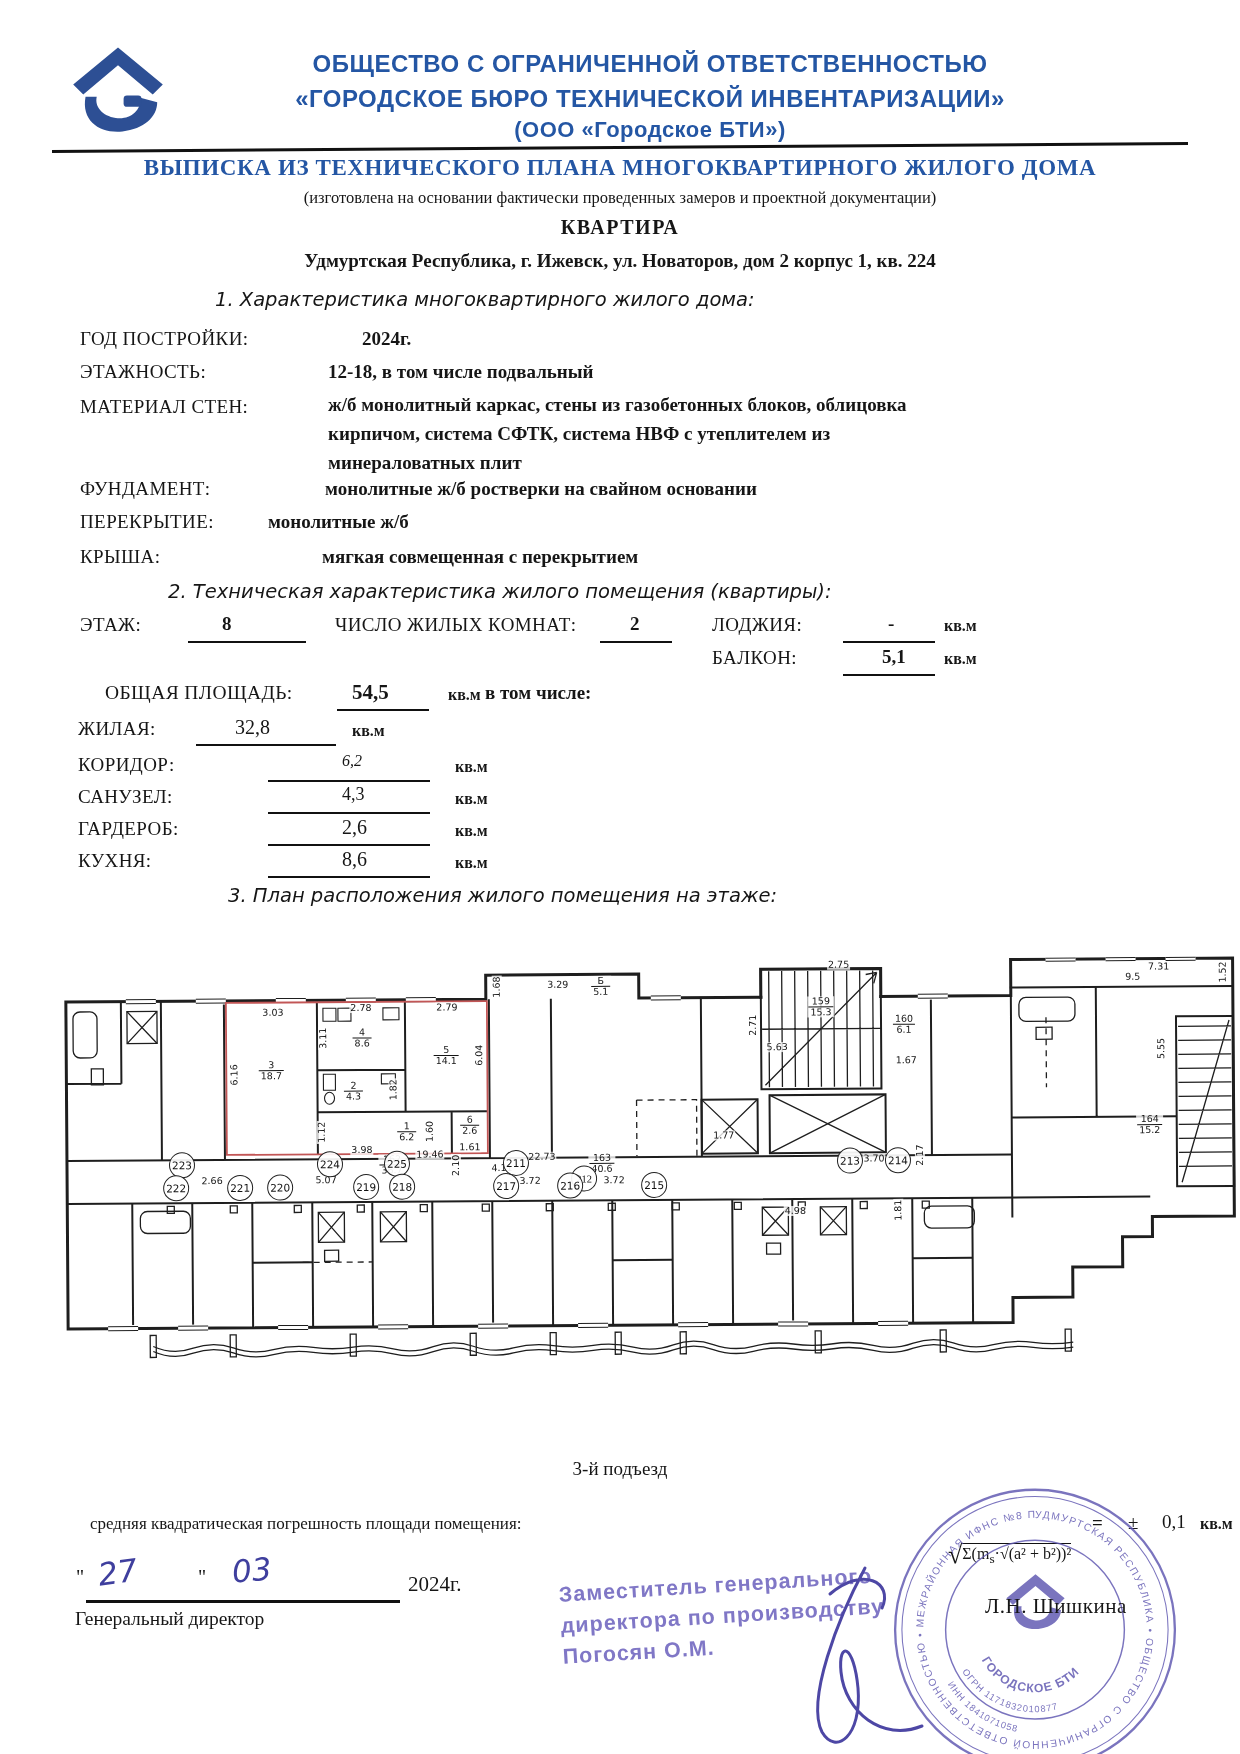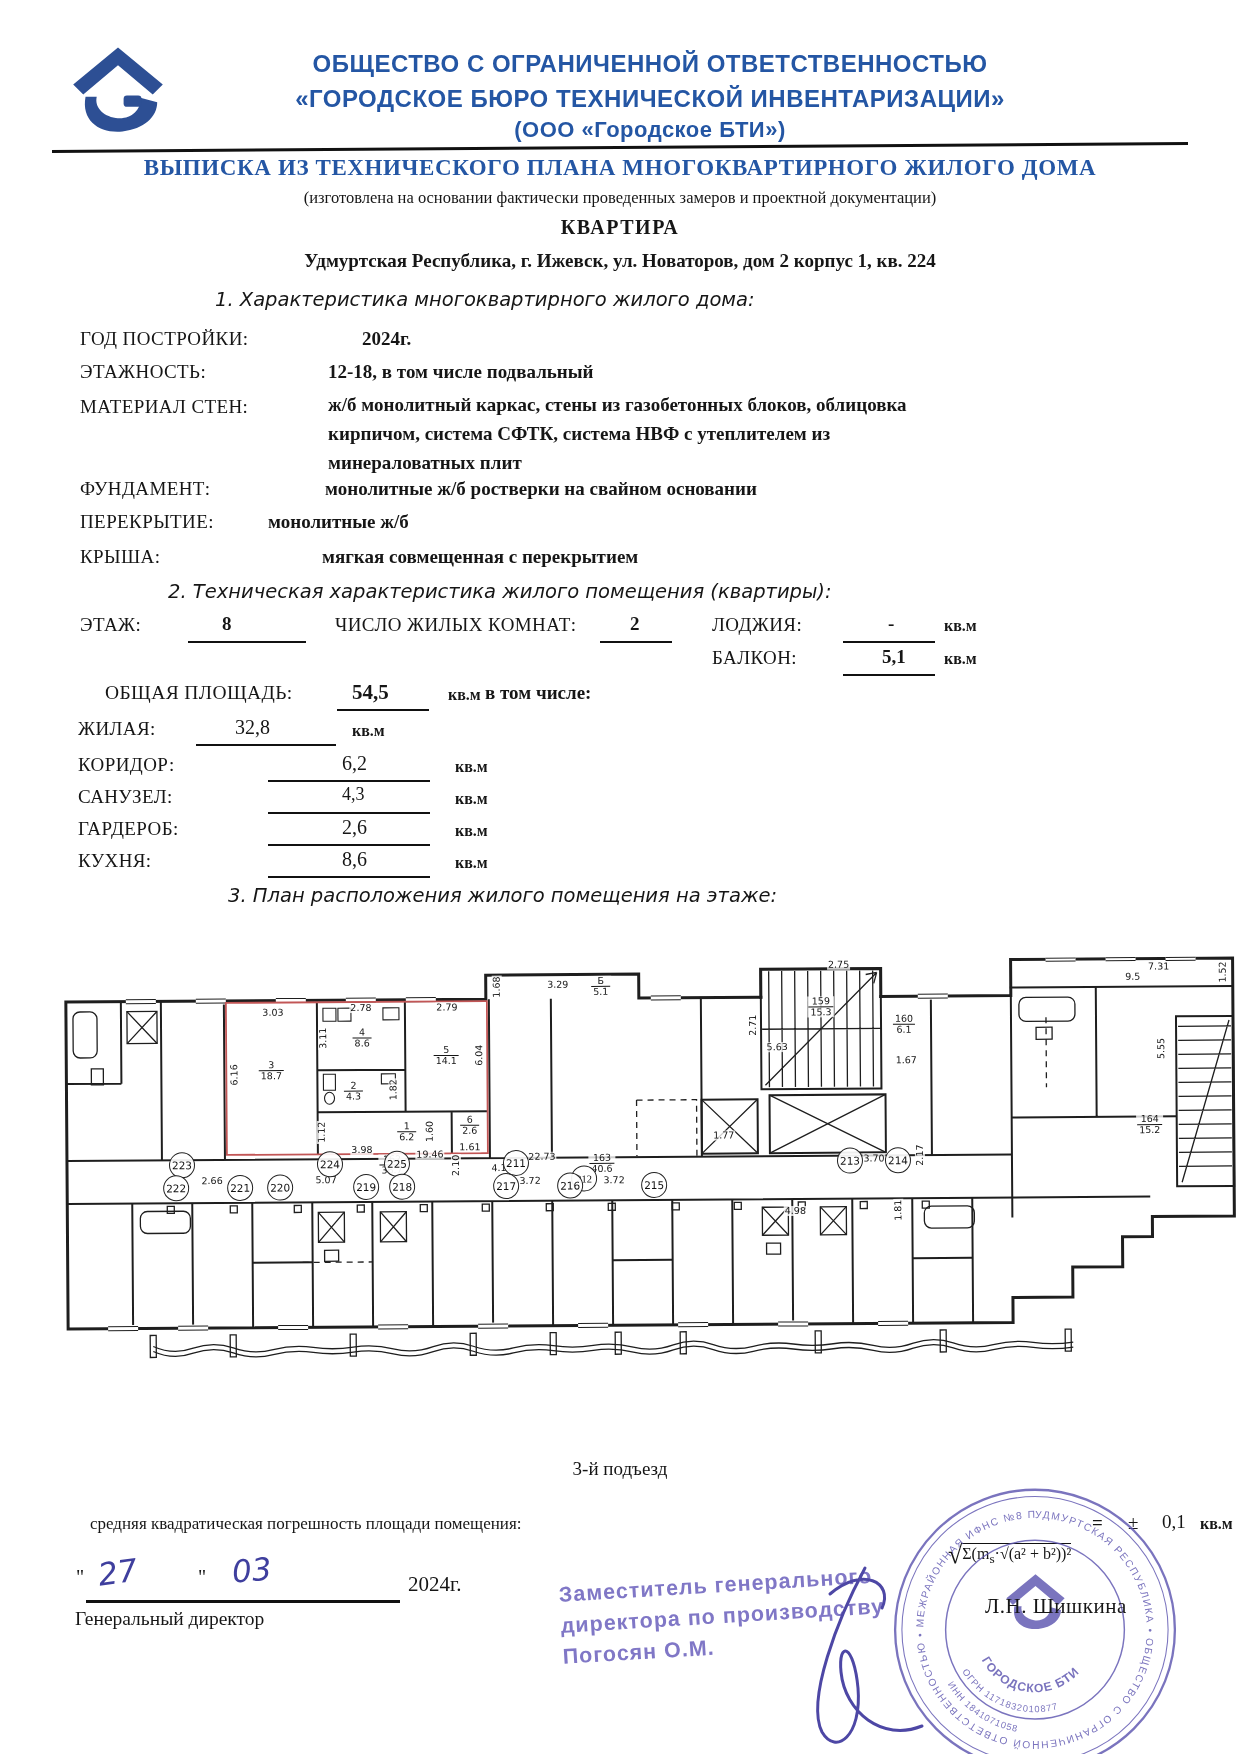--- a/index.html
+++ b/index.html
@@ -100,21 +100,21 @@
   <div class="u" style="left:337px;top:709px;width:92px;"></div>
   <div class="abs unit" style="left:448px;top:686px;">кв.м</div>
   <div class="abs val" style="left:485px;top:682px;">в том числе:</div>
 
   <div class="abs lbl" style="left:78px;top:718px;">ЖИЛАЯ:</div>
   <div class="abs" style="left:235px;top:716px;font-size:20px;">32,8</div>
   <div class="u" style="left:196px;top:744px;width:140px;"></div>
   <div class="abs unit" style="left:352px;top:722px;">кв.м</div>
 
   <div class="abs lbl" style="left:78px;top:754px;">КОРИДОР:</div>
-  <div class="abs" style="left:342px;top:752px;font-size:20px;">6,2</div>
+  <div class="abs" style="left:342px;top:752px;font-size:16px;font-style:italic;">6,2</div>
   <div class="u" style="left:268px;top:780px;width:162px;"></div>
   <div class="abs unit" style="left:455px;top:758px;">кв.м</div>
 
   <div class="abs lbl" style="left:78px;top:786px;">САНУЗЕЛ:</div>
   <div class="abs" style="left:342px;top:784px;font-size:18px;">4,3</div>
   <div class="u" style="left:268px;top:812px;width:162px;"></div>
   <div class="abs unit" style="left:455px;top:790px;">кв.м</div>
 
   <div class="abs lbl" style="left:78px;top:818px;">ГАРДЕРОБ:</div>
   <div class="abs" style="left:342px;top:816px;font-size:20px;">2,6</div>

